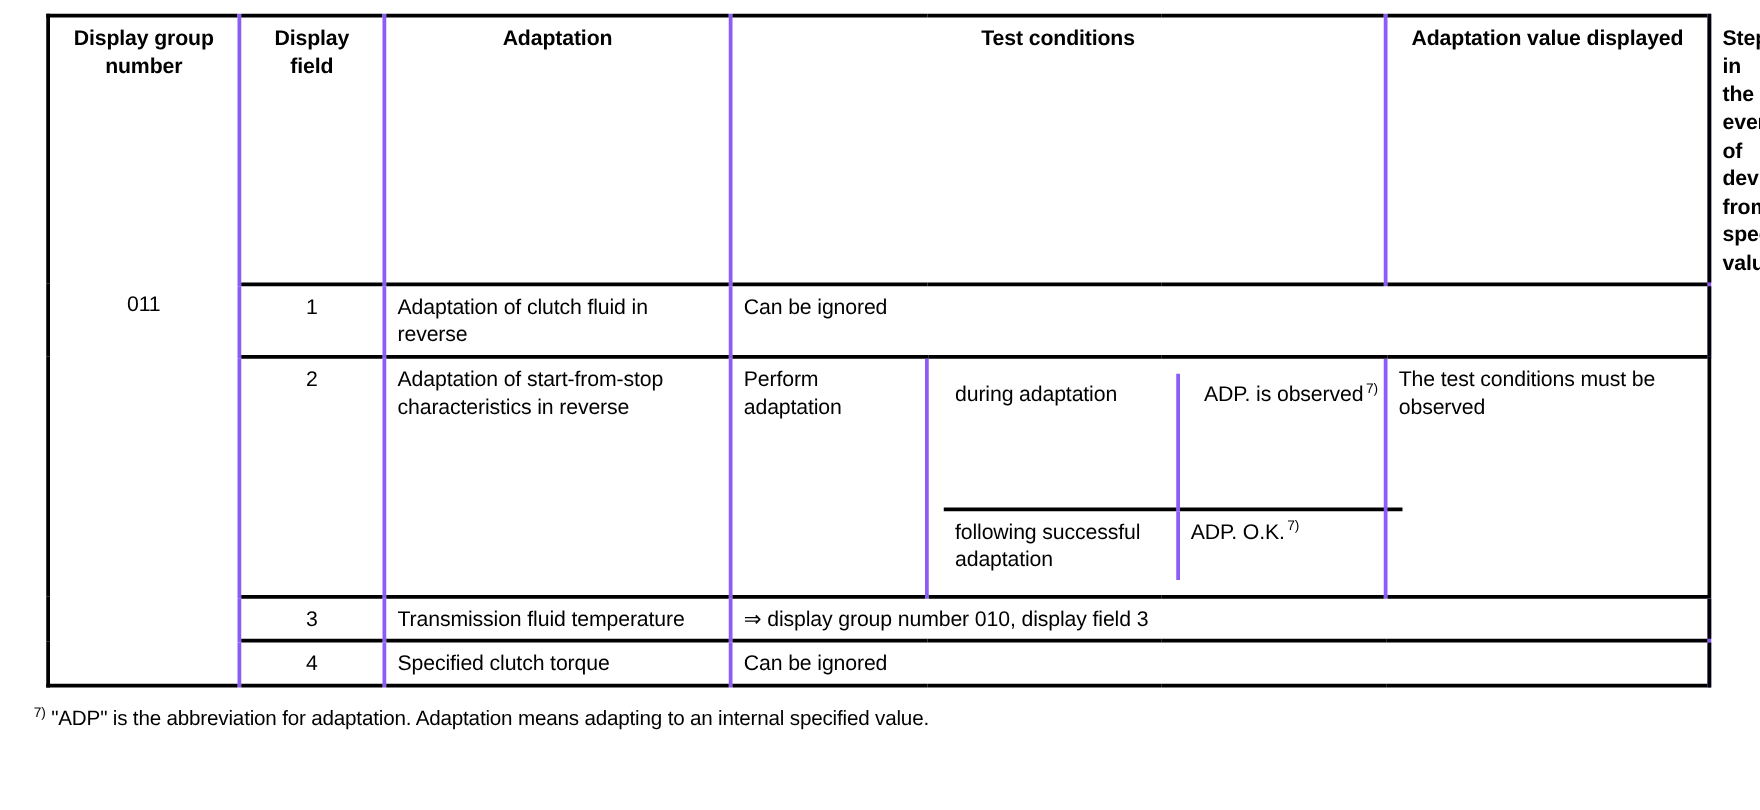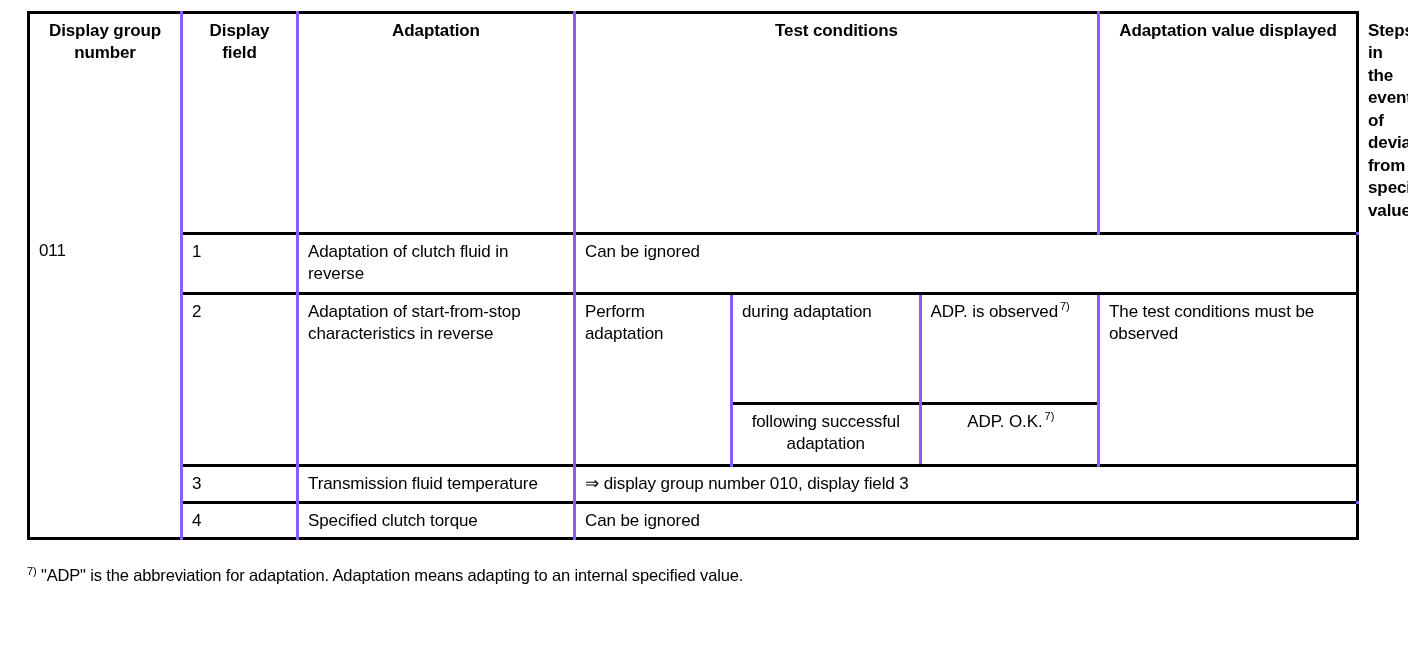--- a/index.html
+++ b/index.html
@@ -12,24 +12,24 @@
     height: 648px;
     font-family: "Liberation Sans", sans-serif;
     color: #000000;
     position: relative;
     overflow: hidden;
   }
 
   
   .tbl-wrap {
     position: absolute;
-    left: 27px;
+    left: 37px;
     top: 11px;
     width: 1329px;   
-    height: 529px;   
+    height: 443px;   
   }
 
   .tbl {
     width: 100%;
     height: 100%;
     border-collapse: collapse;
     table-layout: fixed;
     border: 3px solid #000;
   }
 
@@ -56,45 +56,45 @@
 
   .hdr {
     font-weight: bold;
     text-align: center;
     vertical-align: top;
     font-size: 17px;
     line-height: 1.34;
     padding-top: 14px;
   }
 
-  .ctr   { }
+  .ctr   { text-align: center; }
   .nowrp { white-space: nowrap; }
 
   sup.fn {
     font-size: 11px;
     vertical-align: super;
     line-height: 0;
     margin-left: 2px;
   }
 
   
-  .subcell { padding: 0 !important; }
+  .subcell { padding: 12px !important; }
   .subtbl {
     width: 100%;
     height: 100%;
     border-collapse: collapse;
     table-layout: fixed;
   }
   .subtbl td {
     vertical-align: top;
     padding: 6px 9px 4px 9px;
     font-size: 17px;
     line-height: 1.32;
   }
-  .subrow-div { border-top: 3px solid #000; text-align: center; }
+  .subrow-div { border-top: 3px solid #000; }
 
   
   .footnote {
     position: absolute;
     left: 27px;
     top: 566px;
     font-size: 16.5px;
     letter-spacing: -0.15px;
     white-space: nowrap;
   }

